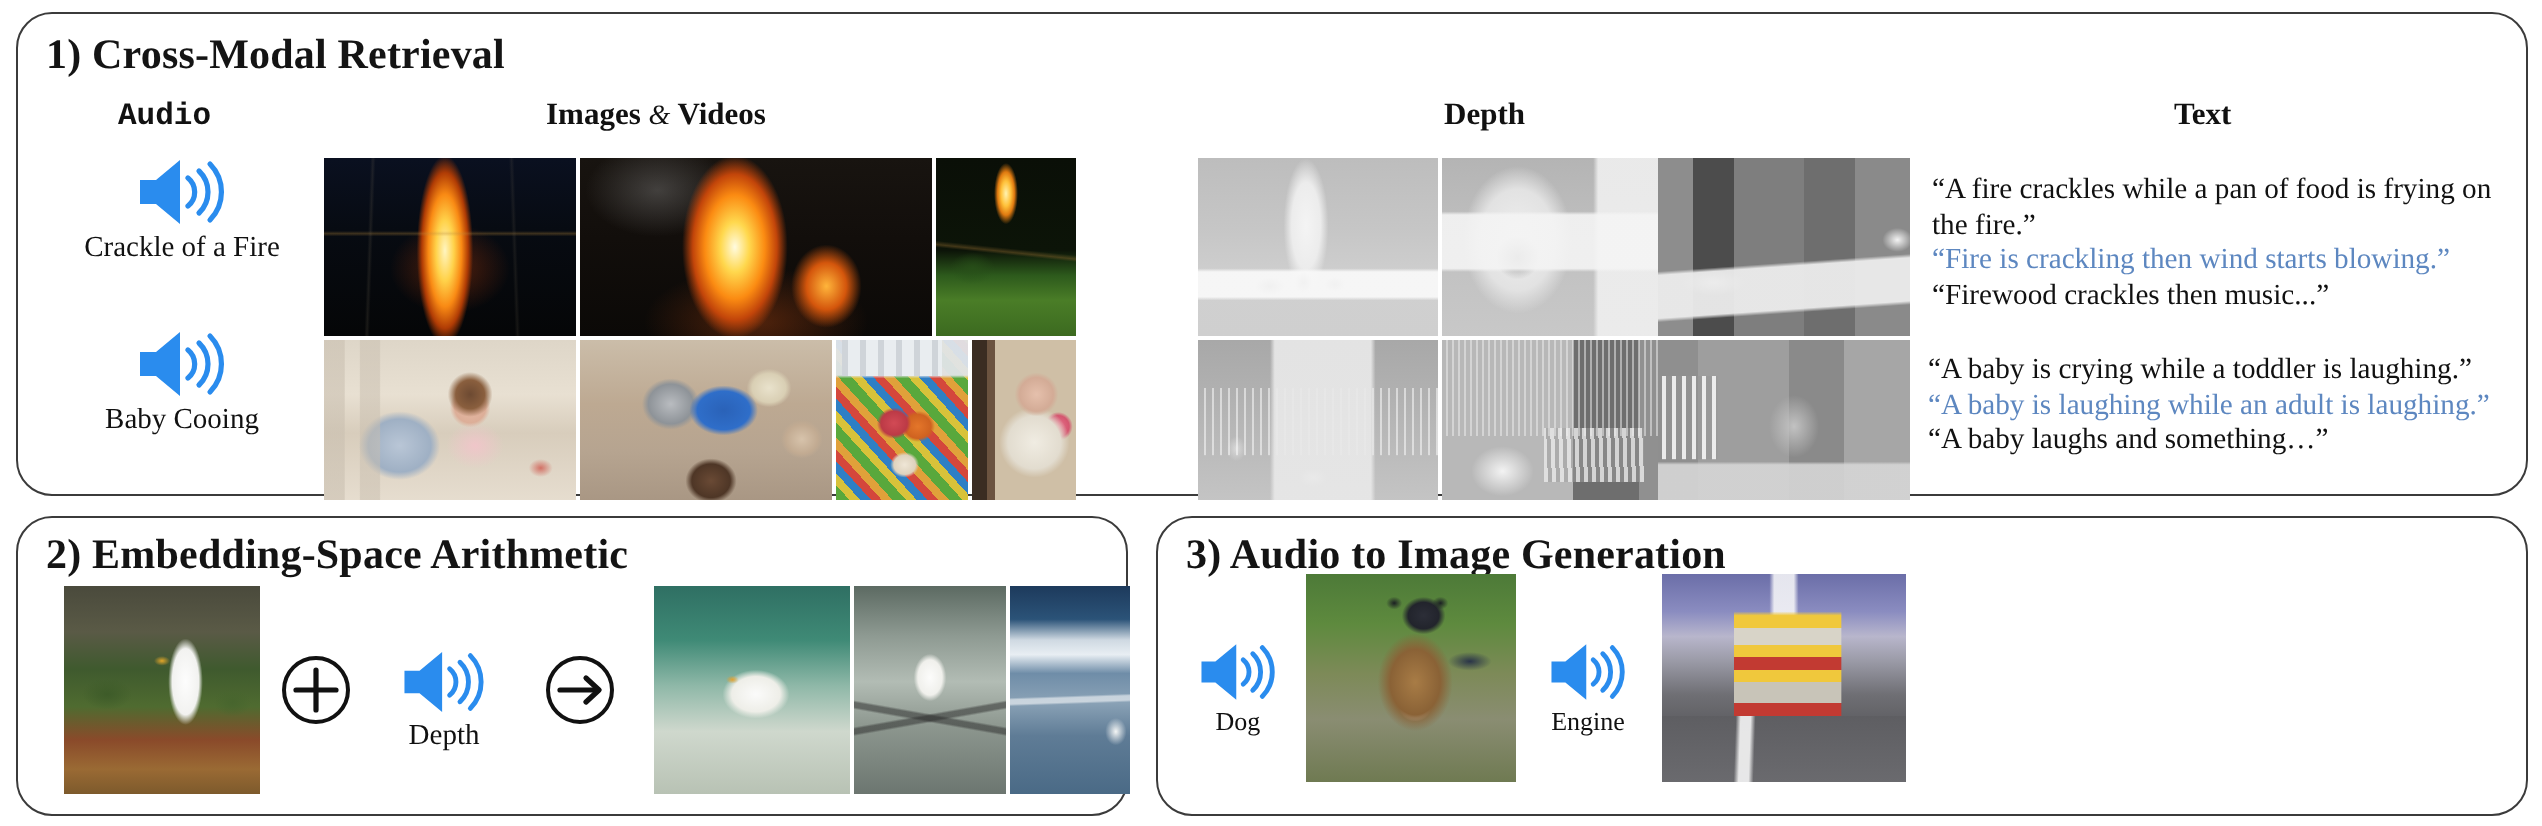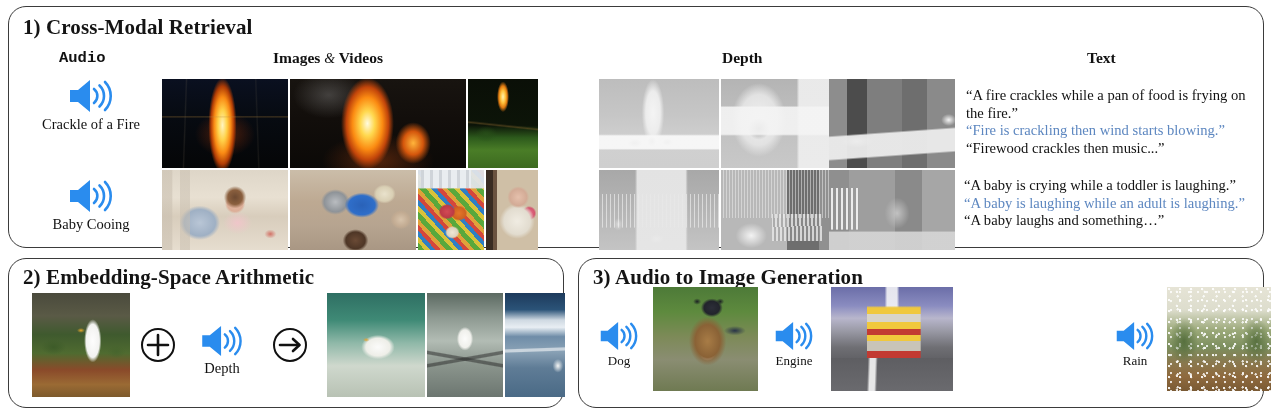--- a/index.html
+++ b/index.html
@@ -444,21 +444,21 @@
         <svg width="46" height="34" viewBox="0 0 46 34" aria-hidden="true">
           <path d="M2 11 h8 L22 1 v32 L10 23 H2 Z" fill="#2A8CEE"></path>
           <path d="M26 10 a9 9 0 0 1 0 14" stroke="#2A8CEE" stroke-width="2.6" fill="none" stroke-linecap="round"></path>
           <path d="M31.5 6.5 a14.5 14.5 0 0 1 0 21" stroke="#2A8CEE" stroke-width="2.6" fill="none" stroke-linecap="round"></path>
           <path d="M37 3 a20 20 0 0 1 0 28" stroke="#2A8CEE" stroke-width="2.6" fill="none" stroke-linecap="round"></path>
         </svg>
       </span>
       <span class="audio-label">Crackle of a Fire</span>
     </div>
 
-    <div class="audio-cell" style="left:20px; top:172px; width:124px;">
+    <div class="audio-cell" style="left:20px; top:158px; width:124px;">
       <span class="spk">
         <svg width="46" height="34" viewBox="0 0 46 34" aria-hidden="true">
           <path d="M2 11 h8 L22 1 v32 L10 23 H2 Z" fill="#2A8CEE"></path>
           <path d="M26 10 a9 9 0 0 1 0 14" stroke="#2A8CEE" stroke-width="2.6" fill="none" stroke-linecap="round"></path>
           <path d="M31.5 6.5 a14.5 14.5 0 0 1 0 21" stroke="#2A8CEE" stroke-width="2.6" fill="none" stroke-linecap="round"></path>
           <path d="M37 3 a20 20 0 0 1 0 28" stroke="#2A8CEE" stroke-width="2.6" fill="none" stroke-linecap="round"></path>
         </svg>
       </span>
       <span class="audio-label">Baby Cooing</span>
     </div>
@@ -593,31 +593,15 @@
           </svg>
         </span>
         <span class="audio-label">Engine</span>
       </div>
       <div class="thumb" style="position:relative; left:8px; top:-6px; width:122px; height:104px;">
           <div class="px im-bus"></div>
         </div>
     </div>
 
 
-    <div class="p3-item" style="left:532px; top:34px;">
-      <div class="p3-audio" style="width:48px;">
-        <span class="spk">
-          <svg width="40" height="30" viewBox="0 0 46 34" aria-hidden="true">
-            <path d="M2 11 h8 L22 1 v32 L10 23 H2 Z" fill="#2A8CEE"></path>
-            <path d="M26 10 a9 9 0 0 1 0 14" stroke="#2A8CEE" stroke-width="2.8" fill="none" stroke-linecap="round"></path>
-            <path d="M31.5 6.5 a14.5 14.5 0 0 1 0 21" stroke="#2A8CEE" stroke-width="2.8" fill="none" stroke-linecap="round"></path>
-            <path d="M37 3 a20 20 0 0 1 0 28" stroke="#2A8CEE" stroke-width="2.8" fill="none" stroke-linecap="round"></path>
-          </svg>
-        </span>
-        <span class="audio-label">Rain</span>
-      </div>
-      <div class="thumb" style="position:relative; left:8px; top:-6px; width:106px; height:104px;">
-          <div class="px im-rain"></div>
-        </div>
-    </div>
   </div>
 
 </div>
 
 </body></html>

